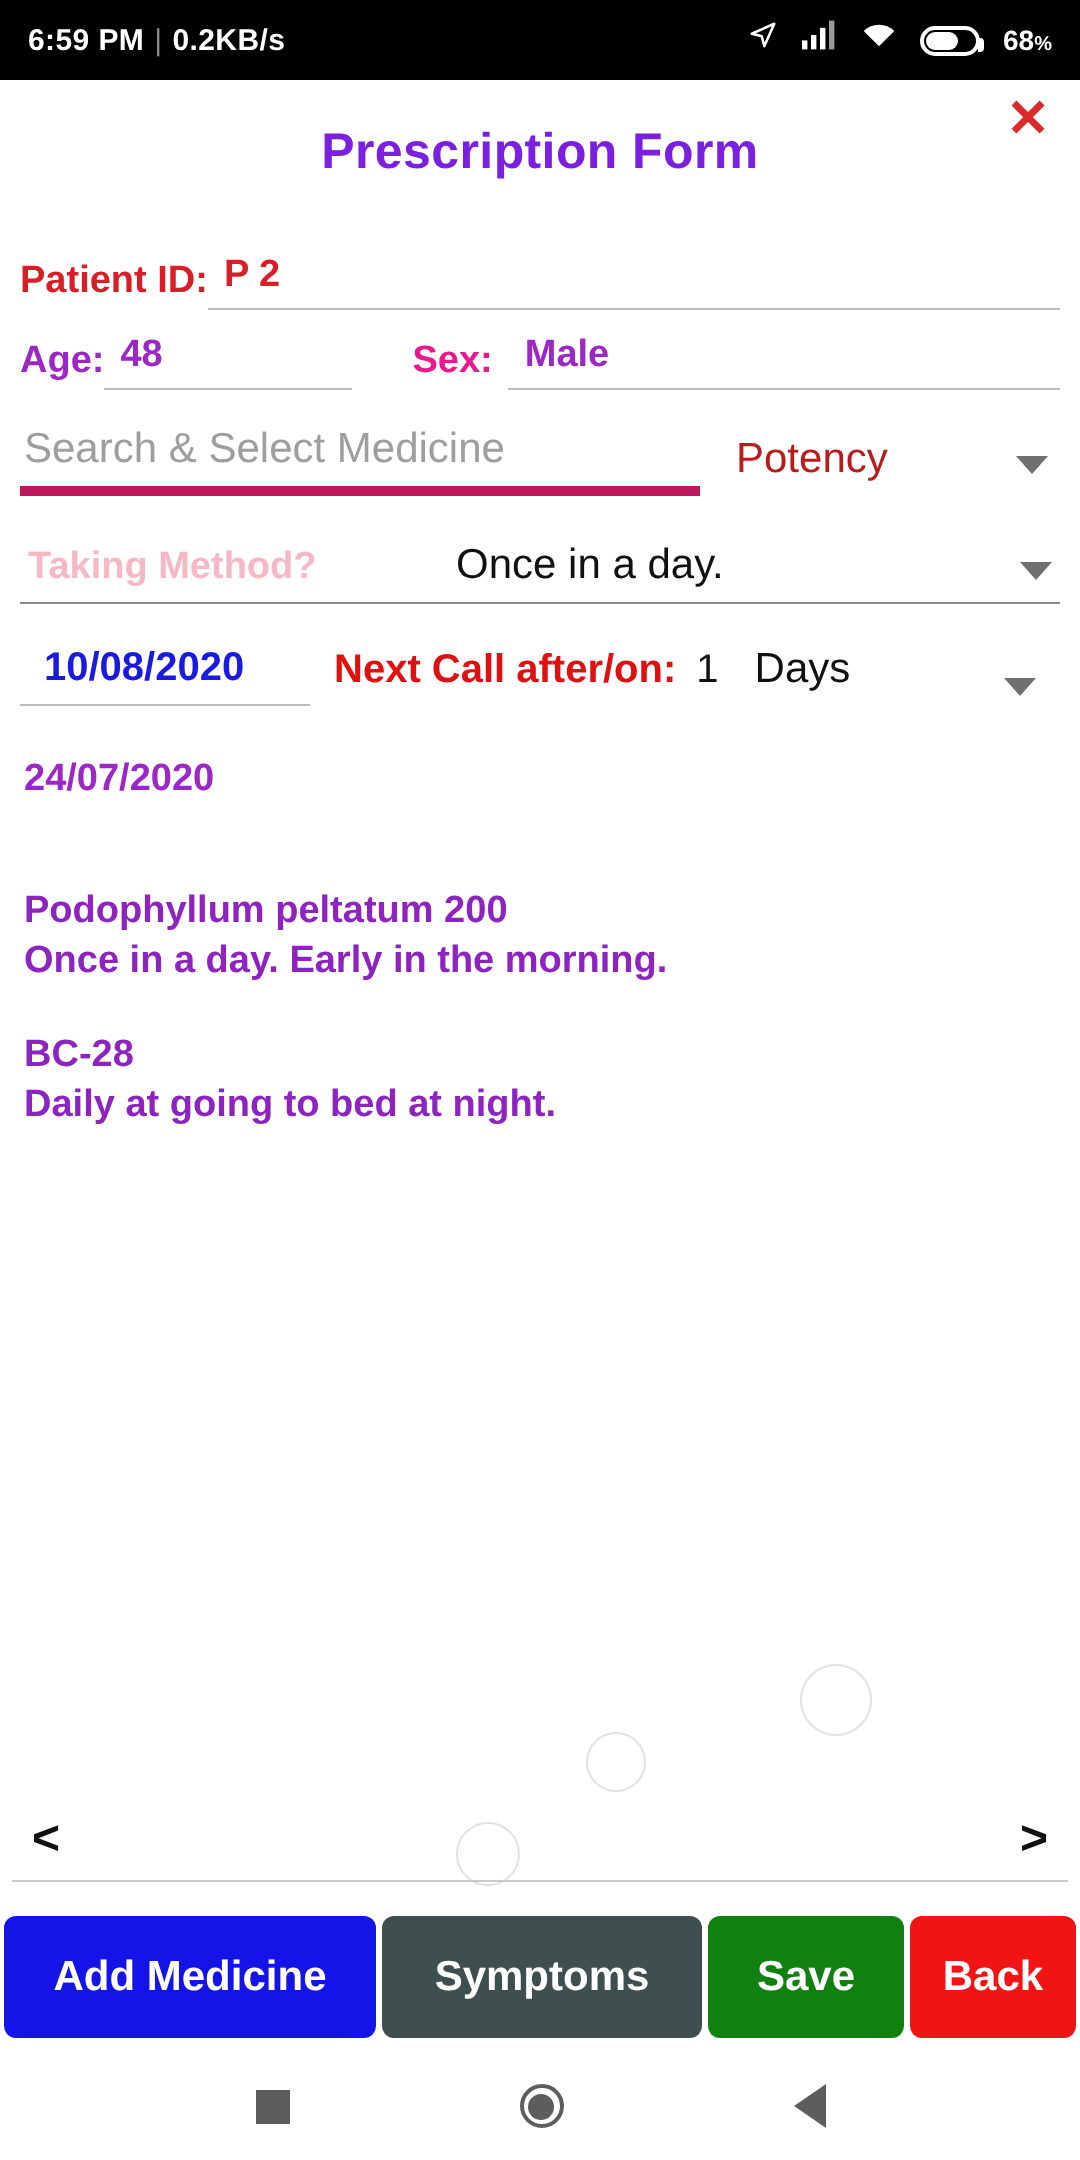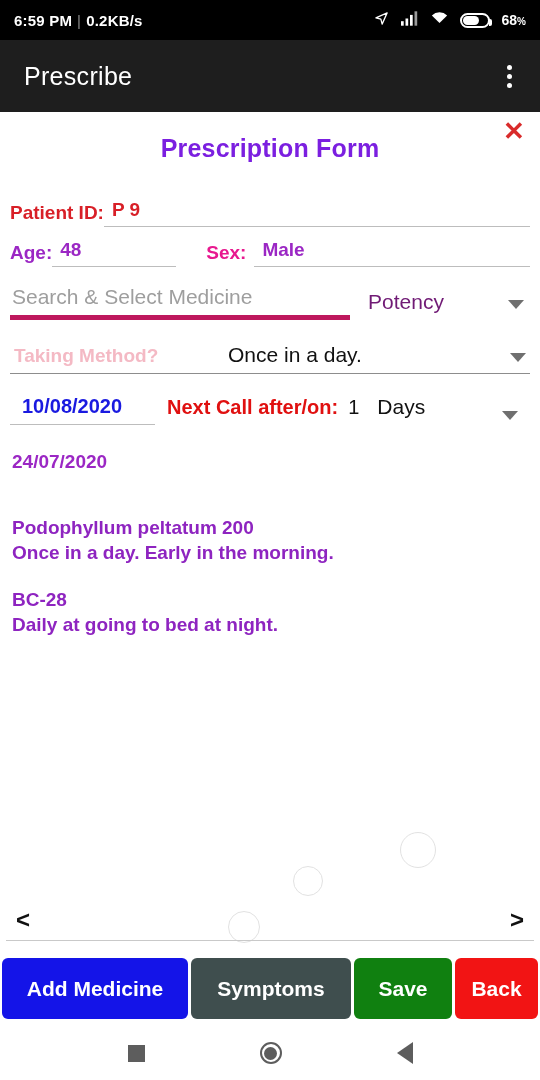--- a/index.html
+++ b/index.html
@@ -69,21 +69,21 @@
   .val-bold { font-weight:700; }
 
   .row-age { display:flex; align-items:flex-end; padding: 12px 4px 0 4px; }
   .age-field { width:124px; border-bottom:1px solid #bdbdbd; padding:0 0 5px 8px; font-size:19px; font-weight:700; }
   .sex-lbl { padding: 0 8px 3px 30px; font-size:19px; font-weight:700; }
   .sex-field { flex:1; border-bottom:1px solid #bdbdbd; padding:0 0 5px 8px; font-size:19px; font-weight:700; }
 
   .row-med { display:flex; align-items:flex-end; padding: 18px 4px 0 4px; }
   .med-search { width:340px; border-bottom:5px solid #be185d; padding: 0 0 6px 2px; font-size:21px; color:#9e9e9e; }
   .potency { flex:1; display:flex; align-items:flex-end; justify-content:space-between; padding: 0 6px 6px 18px; }
-  .potency .txt { font-size:21px; color:#701a75; }
+  .potency .txt { font-size:21px; color:#b91c1c; }
   .caret { width:0; height:0; border-left:8px solid transparent; border-right:8px solid transparent; border-top:9px solid #6f6f6f; margin-bottom:5px; }
 
   .row-take { display:flex; align-items:flex-end; padding: 20px 4px 0 4px; border-bottom:1px solid #8d8d8d; margin: 3px 4px; padding-bottom:6px;}
   .take-lbl { font-size:19px; font-weight:700; color:#f4b9c4; width:200px; }
   .take-val { flex:1; font-size:21px; color:#111; padding-left:14px; }
 
   .row-next { display:flex; align-items:flex-end; padding: 18px 4px 0 4px; }
   .date-field { width:145px; border-bottom:1px solid #bdbdbd; padding:0 0 6px 12px; font-size:20px; font-weight:700; color:#1a1ae0; }
   .next-lbl { font-size:20px; font-weight:700; color:#e01010; padding: 0 6px 6px 12px; white-space:nowrap; }
   .next-num { font-size:20px; color:#111; padding:0 0 6px 4px; }
@@ -154,39 +154,31 @@
           <path d="M10 14 L1 5 A13 13 0 0 1 19 5 Z" fill="#fff"></path>
         </svg>
       </span>
       <span class="battery">
           <i class="lvl"></i>
         </span>
       <span class="batt-pct"><span>68</span><span class="pc">%</span></span>
     </div>
   </div>
 
-  <div class="appbar">
-    <div class="appbar-title">Prescribe</div>
-    <div class="kebab">
-        <i></i>
-        <i></i>
-        <i></i>
-      </div>
-  </div>
 
   <div class="content">
 
     <div class="close-x">✕</div>
 
     <div class="form-title">Prescription Form</div>
 
     <div class="row">
       <span class="lbl c-red">Patient ID:</span>
       <span class="fieldline">
-        <span class="c-red val-bold">P 9</span>
+        <span class="c-red val-bold">P 2</span>
       </span>
     </div>
 
 
     <div class="row-age">
       <span class="lbl c-purple">Age:</span>
       <span class="age-field c-purple">48</span>
       <span class="sex-lbl c-magenta">Sex:</span>
       <span class="sex-field c-purple">Male</span>
     </div>

